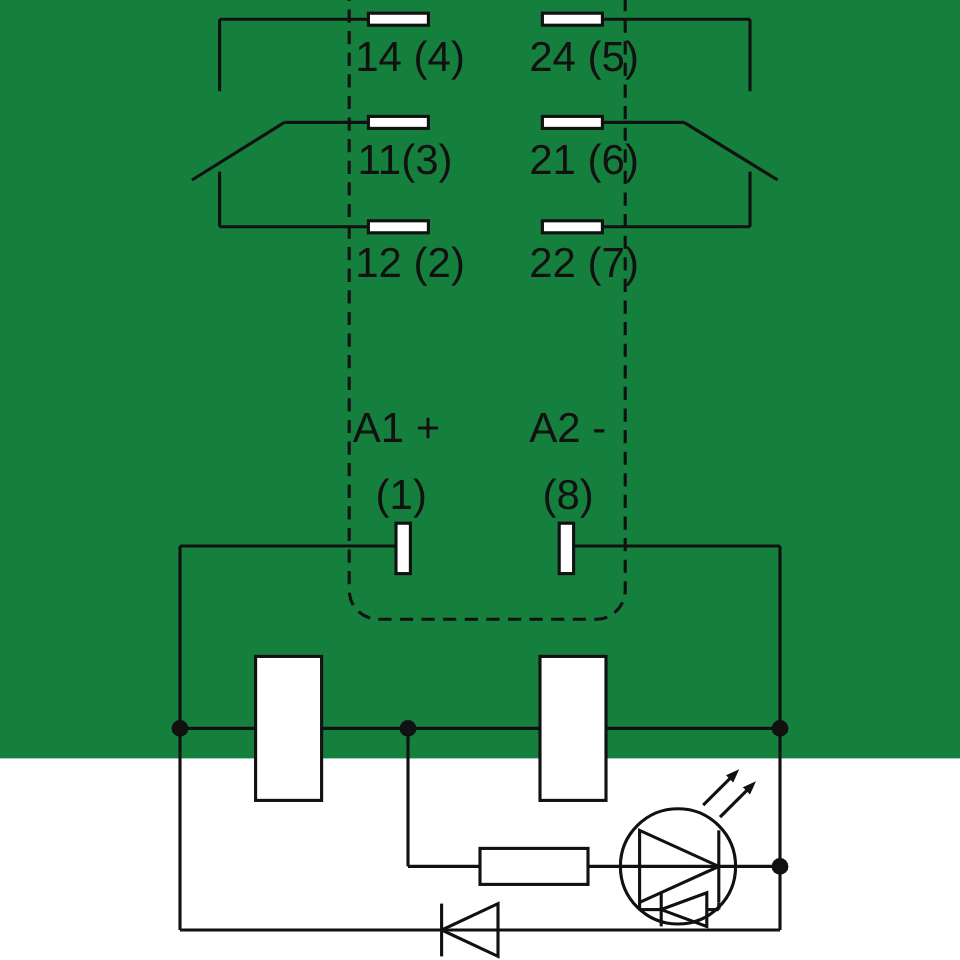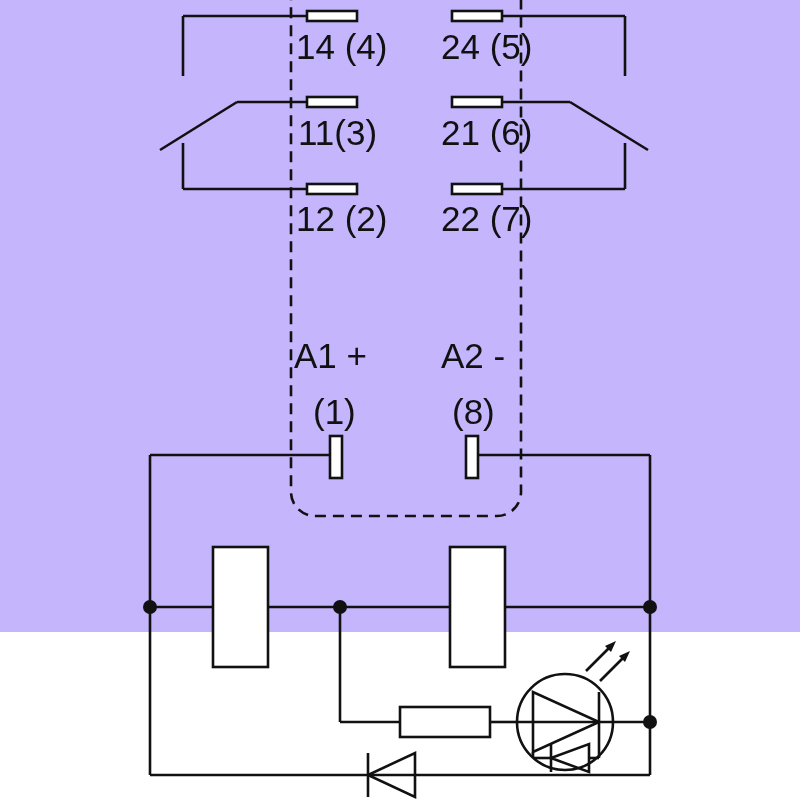--- a/index.html
+++ b/index.html
@@ -1,16 +1,16 @@
 <!DOCTYPE html>
 <html><head>
 <meta charset="utf-8">
 <style>
   html,body{margin:0;padding:0;width:800px;height:800px;background:#ffffff;overflow:hidden}
-  .canvas{position:relative;width:800px;height:632px;background:#c4b5fd;font-family:"Liberation Sans",sans-serif}
+  .canvas{position:relative;width:800px;height:632px;background:#15803d;font-family:"Liberation Sans",sans-serif}
   svg{position:absolute;left:0;top:0}
   text{font-family:"Liberation Sans",sans-serif;font-size:35px;fill:#111;stroke:none}
 </style>
 </head>
 <body>
 
 <div class="canvas">
   <svg width="800" height="800" viewBox="0 0 800 800">
 
     <rect x="291" y="-40" width="230" height="556" rx="24" fill="none" stroke="#111" stroke-width="2.6" stroke-dasharray="11 7"></rect>

